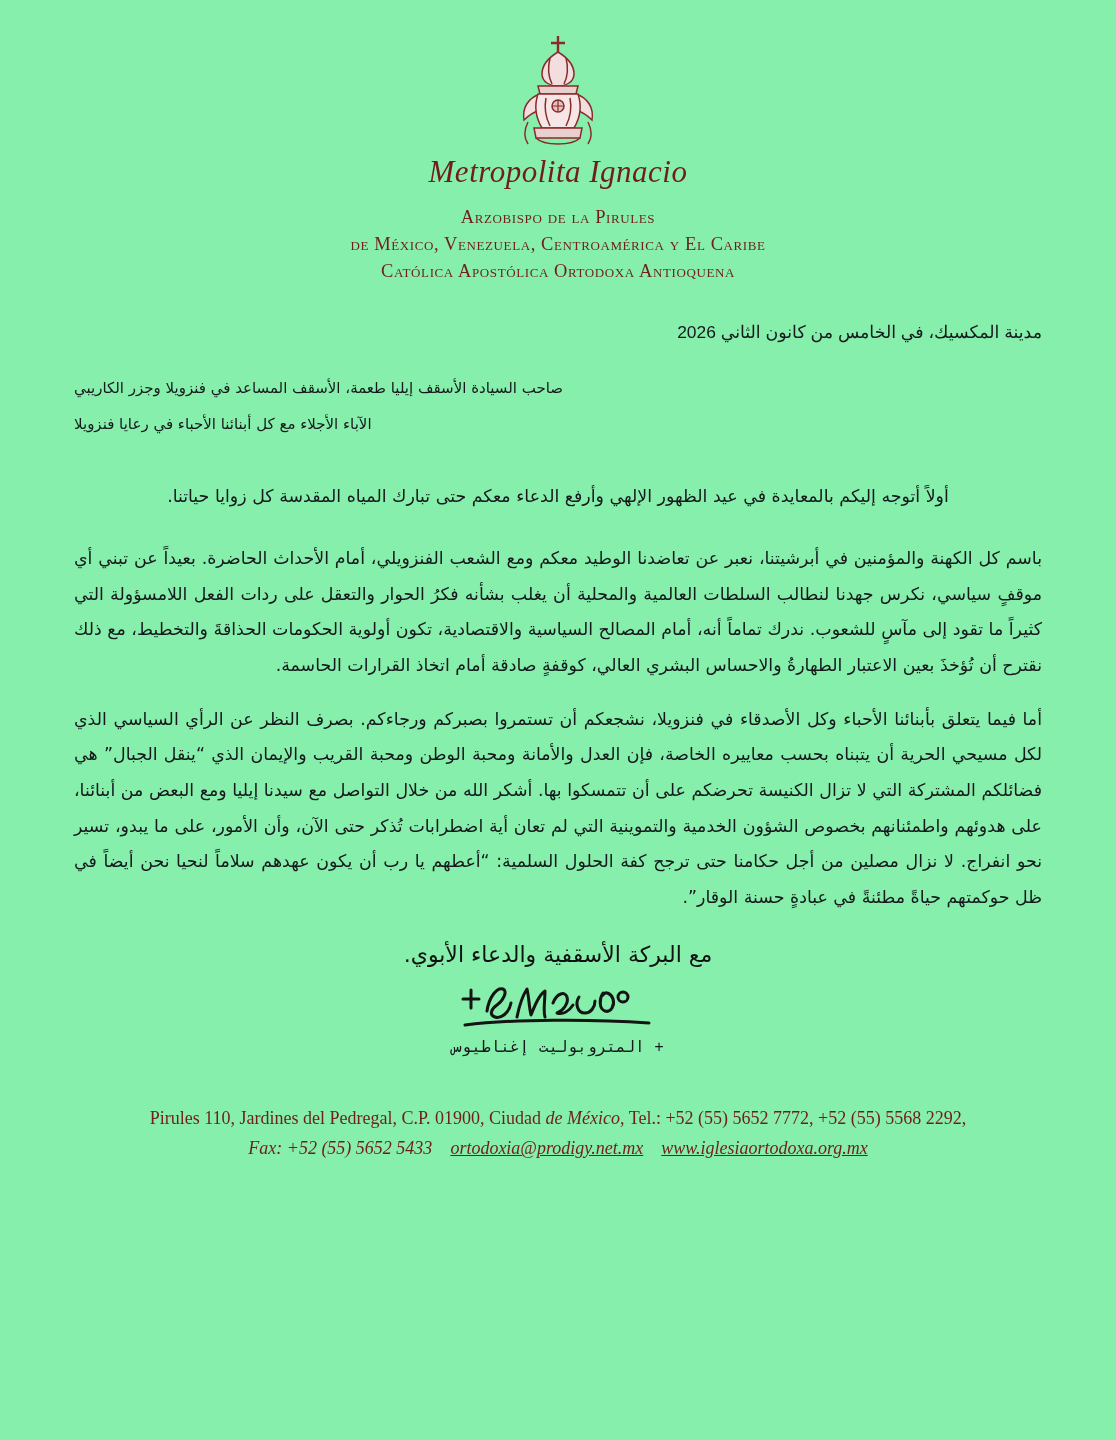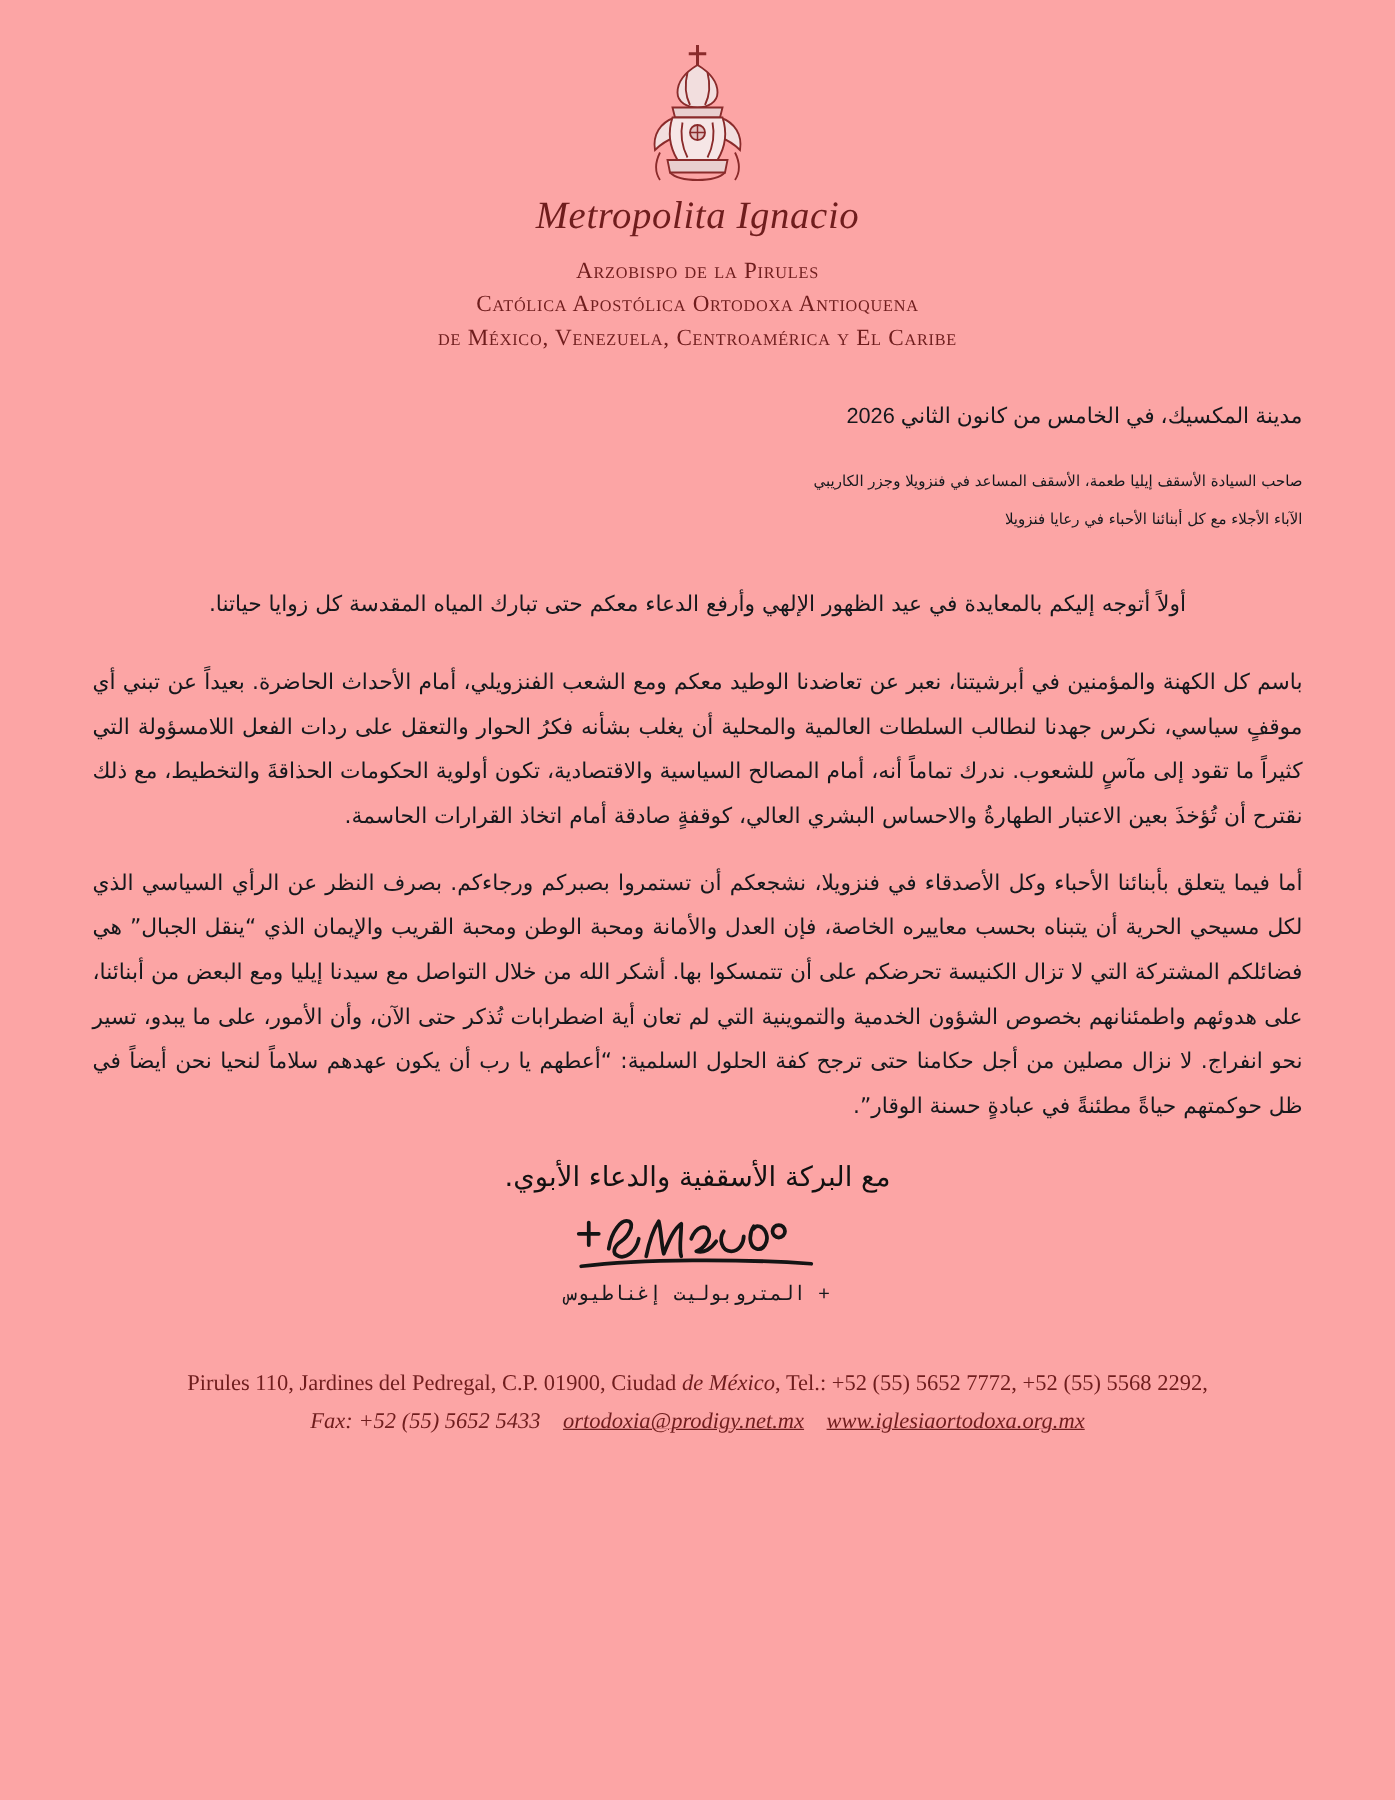--- a/index.html
+++ b/index.html
@@ -13,21 +13,21 @@
     font-family: "Liberation Serif", "DejaVu Serif", serif;
     color: #111111;
     -webkit-font-smoothing: antialiased;
   }
   .page {
     position: relative;
     width: 1116px;
     min-height: 1440px;
     box-sizing: border-box;
     padding: 26px 74px 20px 74px;
-    background: #fca5a5;
+    background: #86efac;
   }
 
   
   .crest-wrap {
     display: flex;
     justify-content: center;
     align-items: flex-start;
     margin-top: 6px;
     margin-bottom: 2px;
   }
@@ -75,23 +75,23 @@
     direction: rtl;
     text-align: right;
     font-family: Liberation Sans, sans-serif;
     font-size: 17.4px;
     color: #15181c;
     margin-top: 38px;
     margin-bottom: 30px;
   }
   .addressee {
     direction: rtl;
-    text-align: right;
+    text-align: left;
     font-family: "DejaVu Sans", "Liberation Sans", sans-serif;
-    font-size: 12px;
+    font-size: 15px;
     line-height: 2.0;
     color: #15181c;
     margin-bottom: 6px;
   }
   .addressee p { margin: 0 0 6px 0; }
 
   .para {
     margin: 0 0 18px 0;
     text-indent: 0;
   }
@@ -184,22 +184,22 @@
 
         <path d="M30 90 C26 98 26 106 30 112"></path>
         <path d="M90 90 C94 98 94 106 90 112"></path>
       </g>
     </svg>
   </div>
 
   <div class="letterhead">
     <div class="lh-name">Metropolita Ignacio</div>
     <div class="lh-line l1">Arzobispo de la Pirules</div>
+    <div class="lh-line l3">de México, Venezuela, Centroamérica y El Caribe</div>
     <div class="lh-line l2">Católica Apostólica Ortodoxa Antioquena</div>
-    <div class="lh-line l3">de México, Venezuela, Centroamérica y El Caribe</div>
   </div>
 
   <div class="date-line">مدينة المكسيك، في الخامس من كانون الثاني 2026</div>
 
   <div class="addressee">
     <p>صاحب السيادة الأسقف إيليا طعمة، الأسقف المساعد في فنزويلا وجزر الكاريبي</p>
     <p>الآباء الأجلاء مع كل أبنائنا الأحباء في رعايا فنزويلا</p>
   </div>
 
   <div class="body-ar" style="margin-top:40px;">

